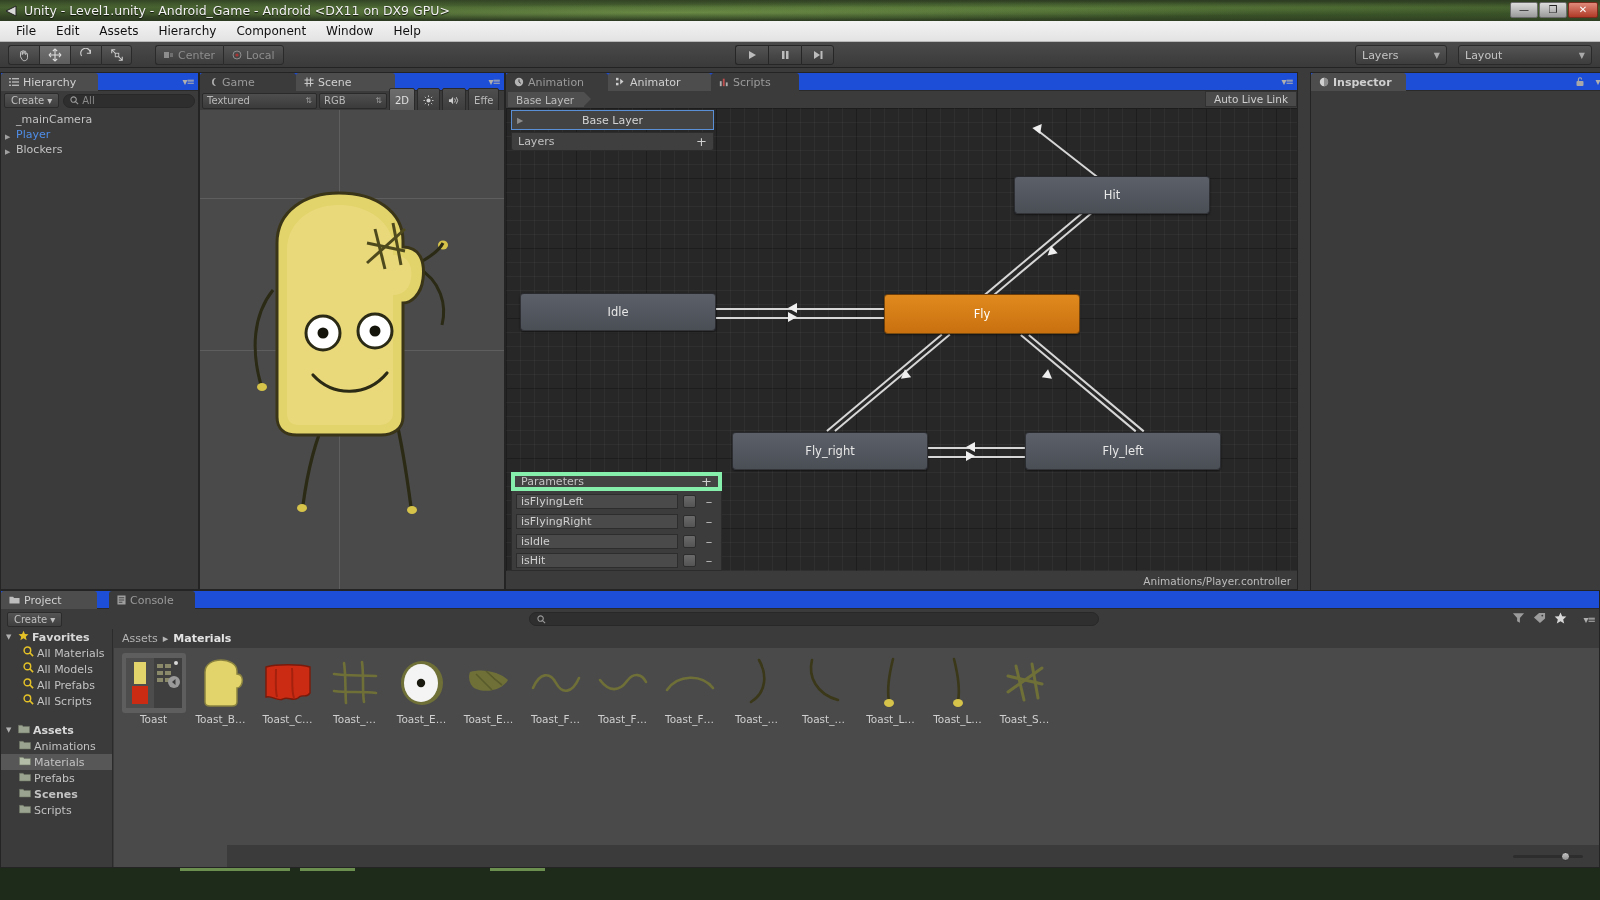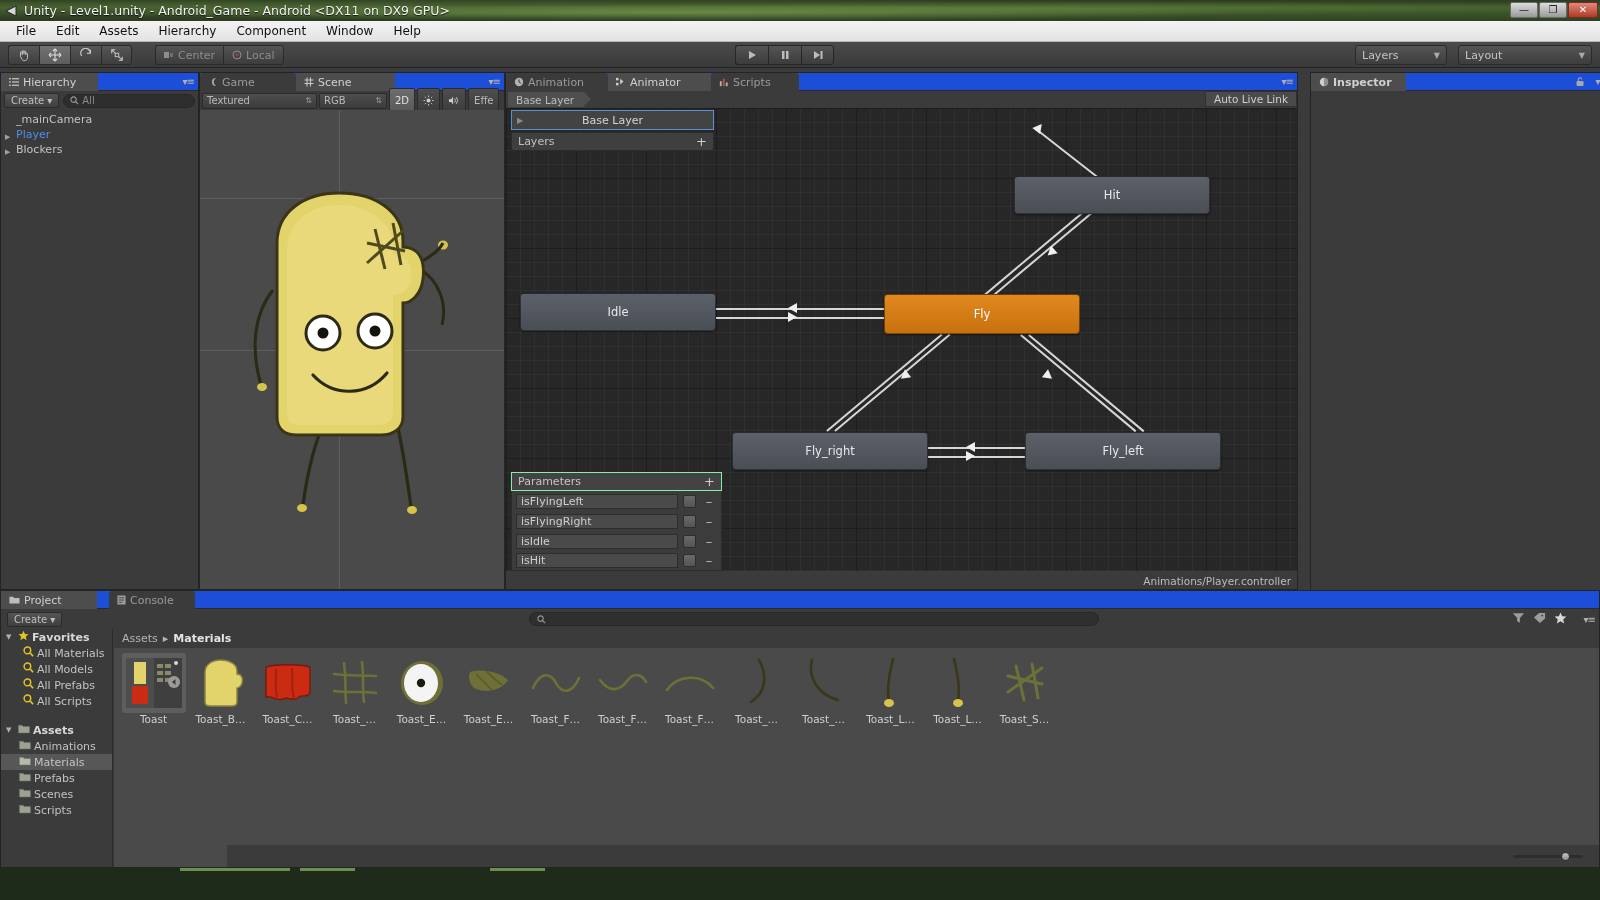--- a/index.html
+++ b/index.html
@@ -220,21 +220,21 @@
     height:19px; margin:2px 3px 0 5px; background:#3f3f3f; border:1px solid #2c2c2c;
     display:flex; align-items:center; padding:0 6px; color:#c0c0c0; font-size:11px;
     border-radius:0 0 3px 3px;
   }
   .layers-bar .plus{ margin-left:auto; font-size:13px; color:#cfcfcf; line-height:1;}
 
   .paramspanel{
     position:absolute; left:5px; width:211px; bottom:18px; z-index:7;
   }
   .params-head{
-    height:19px; background:#434343; border:1px solid #86efac;
+    height:19px; background:#434343; border:4px solid #86efac;
     display:flex; align-items:center; padding:0 6px; color:#c4c4c4; font-size:11px;
   }
   .params-head .plus{ margin-left:auto; font-size:13px; color:#cfcfcf; line-height:1;}
   .param-row{
     height:20px; background:#3c3c3c; display:flex; align-items:center; padding:0 4px; gap:5px;
     border-left:1px solid #2c2c2c; border-right:1px solid #2c2c2c;
   }
   .param-row:last-child{ border-bottom:1px solid #2c2c2c; }
   .param-name{
     flex:1; height:15px; background:#4a4a4a; border:1px solid #2d2d2d;
@@ -809,21 +809,21 @@
               <path d="M0.5 1h4l1 1.3h7v7h-12z" fill="#b3bca7" stroke="#6d7564" stroke-width=".6"></path>
             </svg></span>
         <span>Materials</span>
       </div>
       <div class="prow" style="padding-left:18px;">
         <span><svg width="12" height="10" viewBox="0 0 13 10">
               <path d="M0.5 1h4l1 1.3h7v7h-12z" fill="#9aa38f" stroke="#6d7564" stroke-width=".6"></path>
             </svg></span>
         <span>Prefabs</span>
       </div>
-      <div class="prow" style="padding-left:18px;">
+      <div class="prow" style="padding-left:18px;font-weight:bold;">
         <span><svg width="12" height="10" viewBox="0 0 13 10">
               <path d="M0.5 1h4l1 1.3h7v7h-12z" fill="#9aa38f" stroke="#6d7564" stroke-width=".6"></path>
             </svg></span>
         <span>Scenes</span>
       </div>
       <div class="prow" style="padding-left:18px;">
         <span><svg width="12" height="10" viewBox="0 0 13 10">
               <path d="M0.5 1h4l1 1.3h7v7h-12z" fill="#9aa38f" stroke="#6d7564" stroke-width=".6"></path>
             </svg></span>
         <span>Scripts</span>

